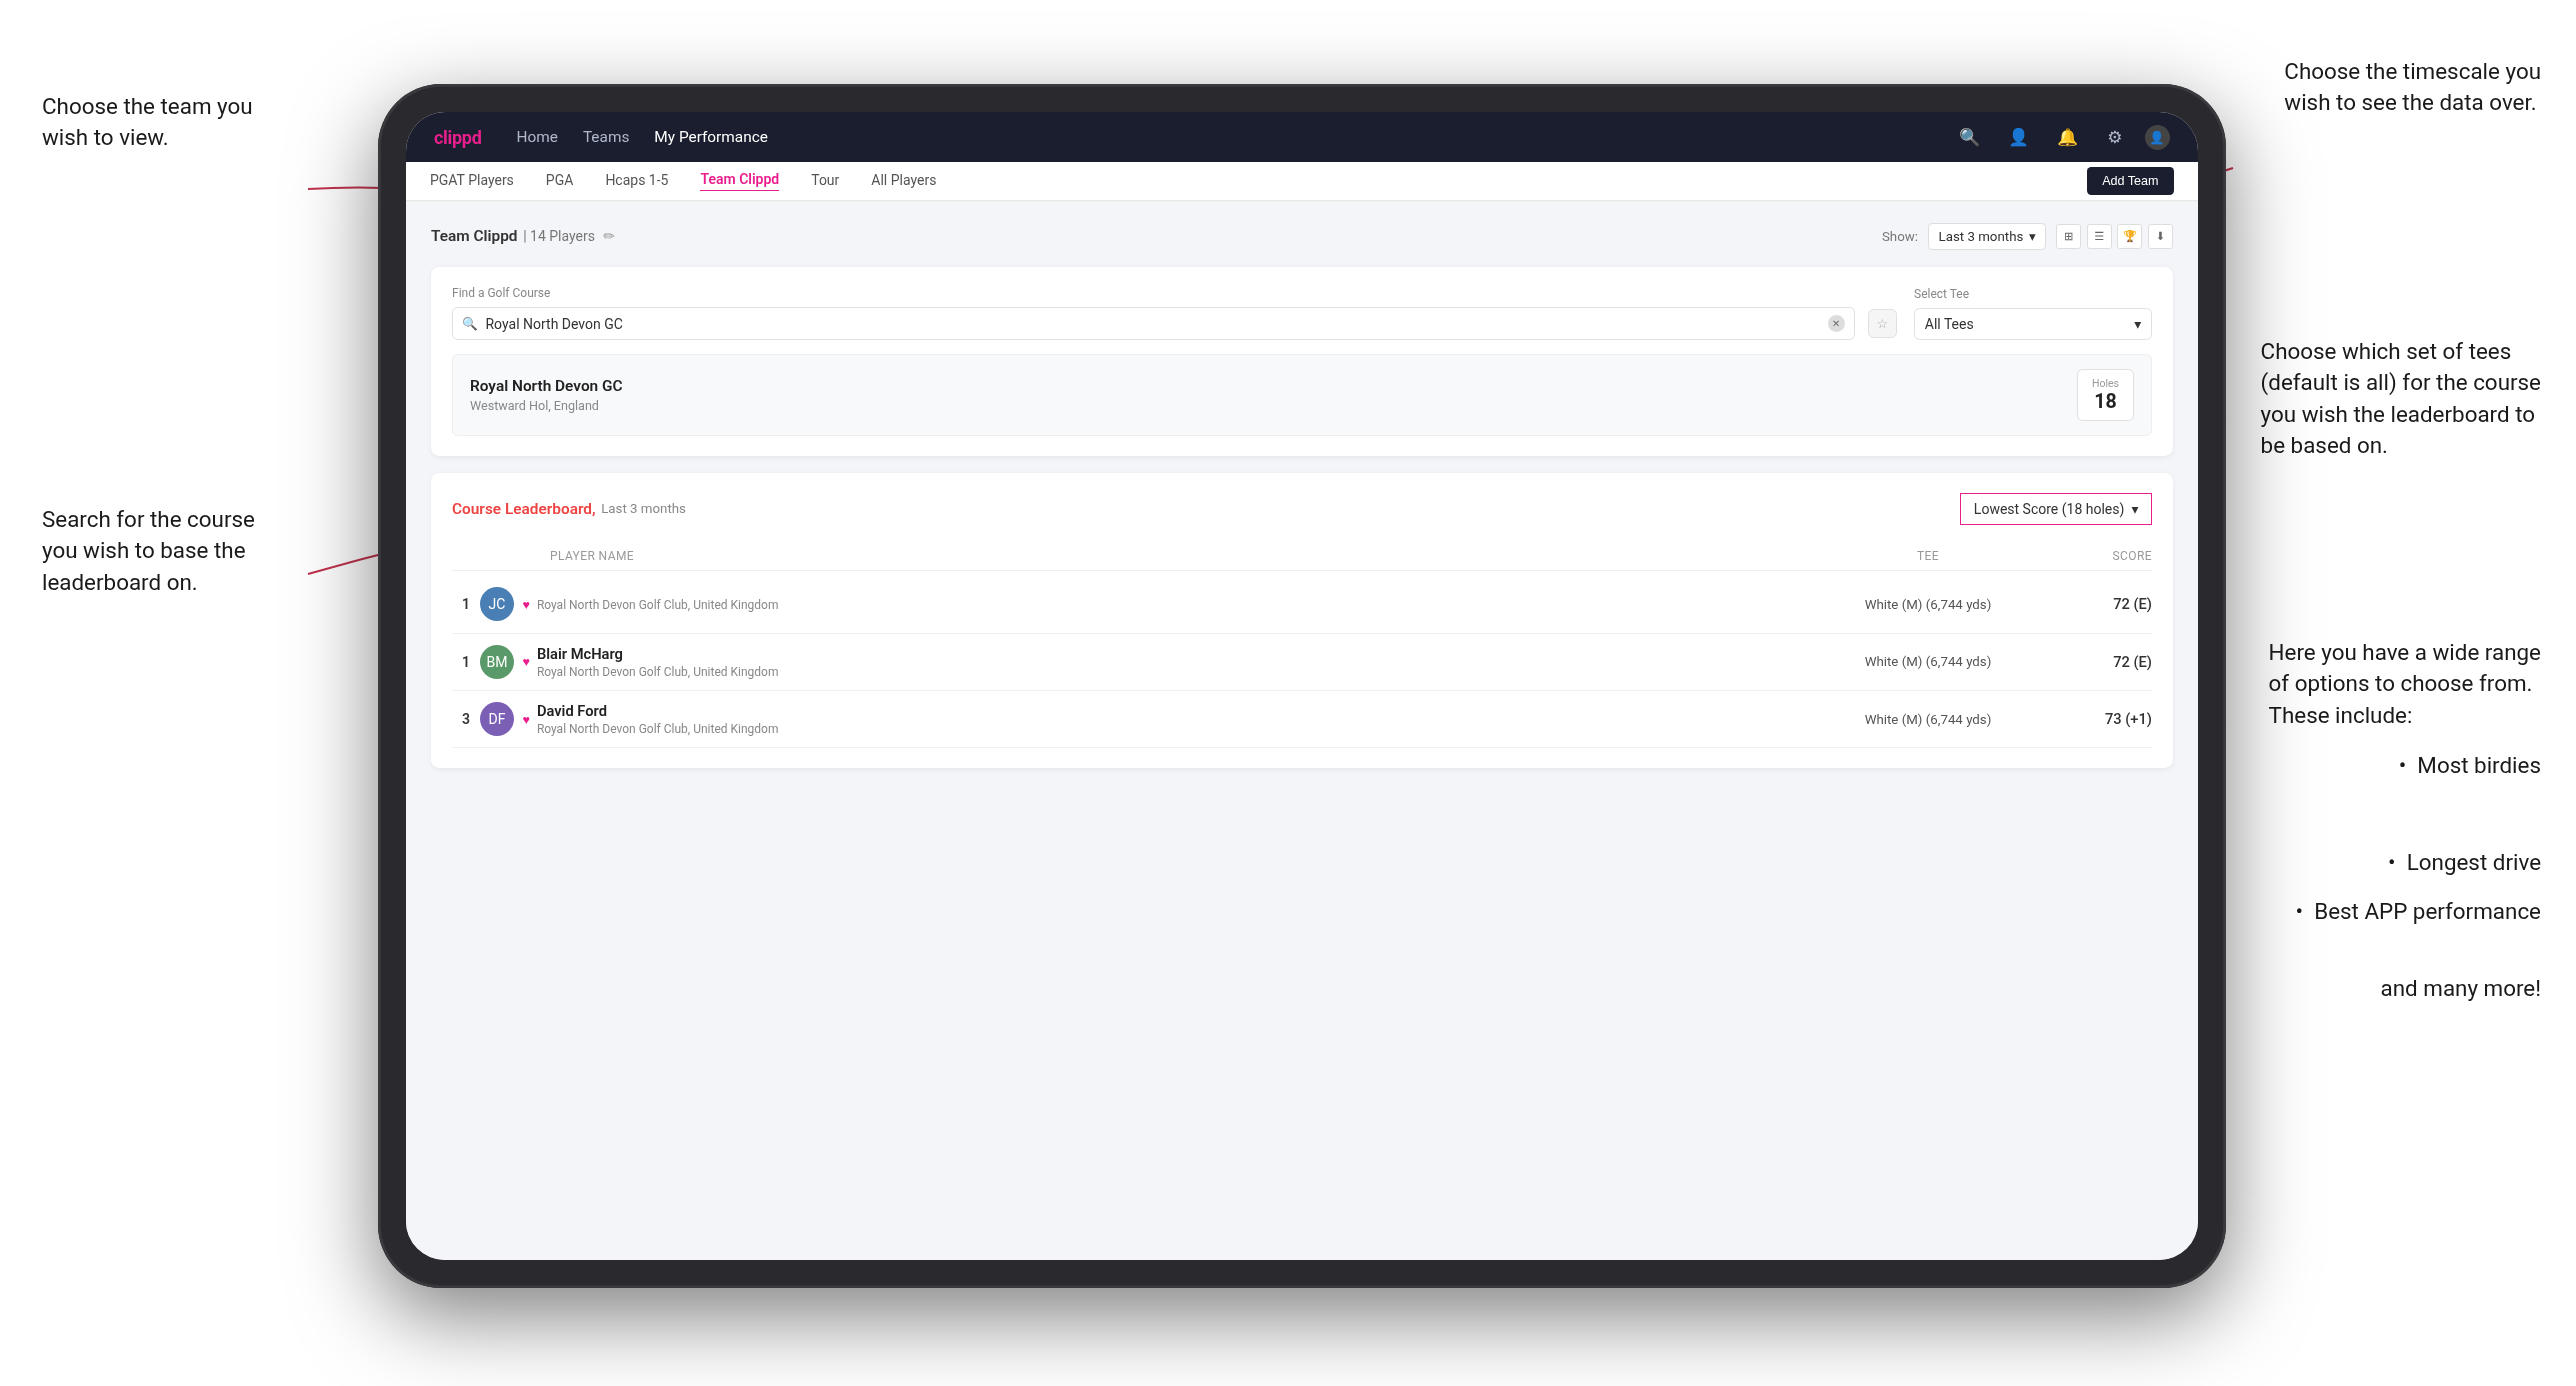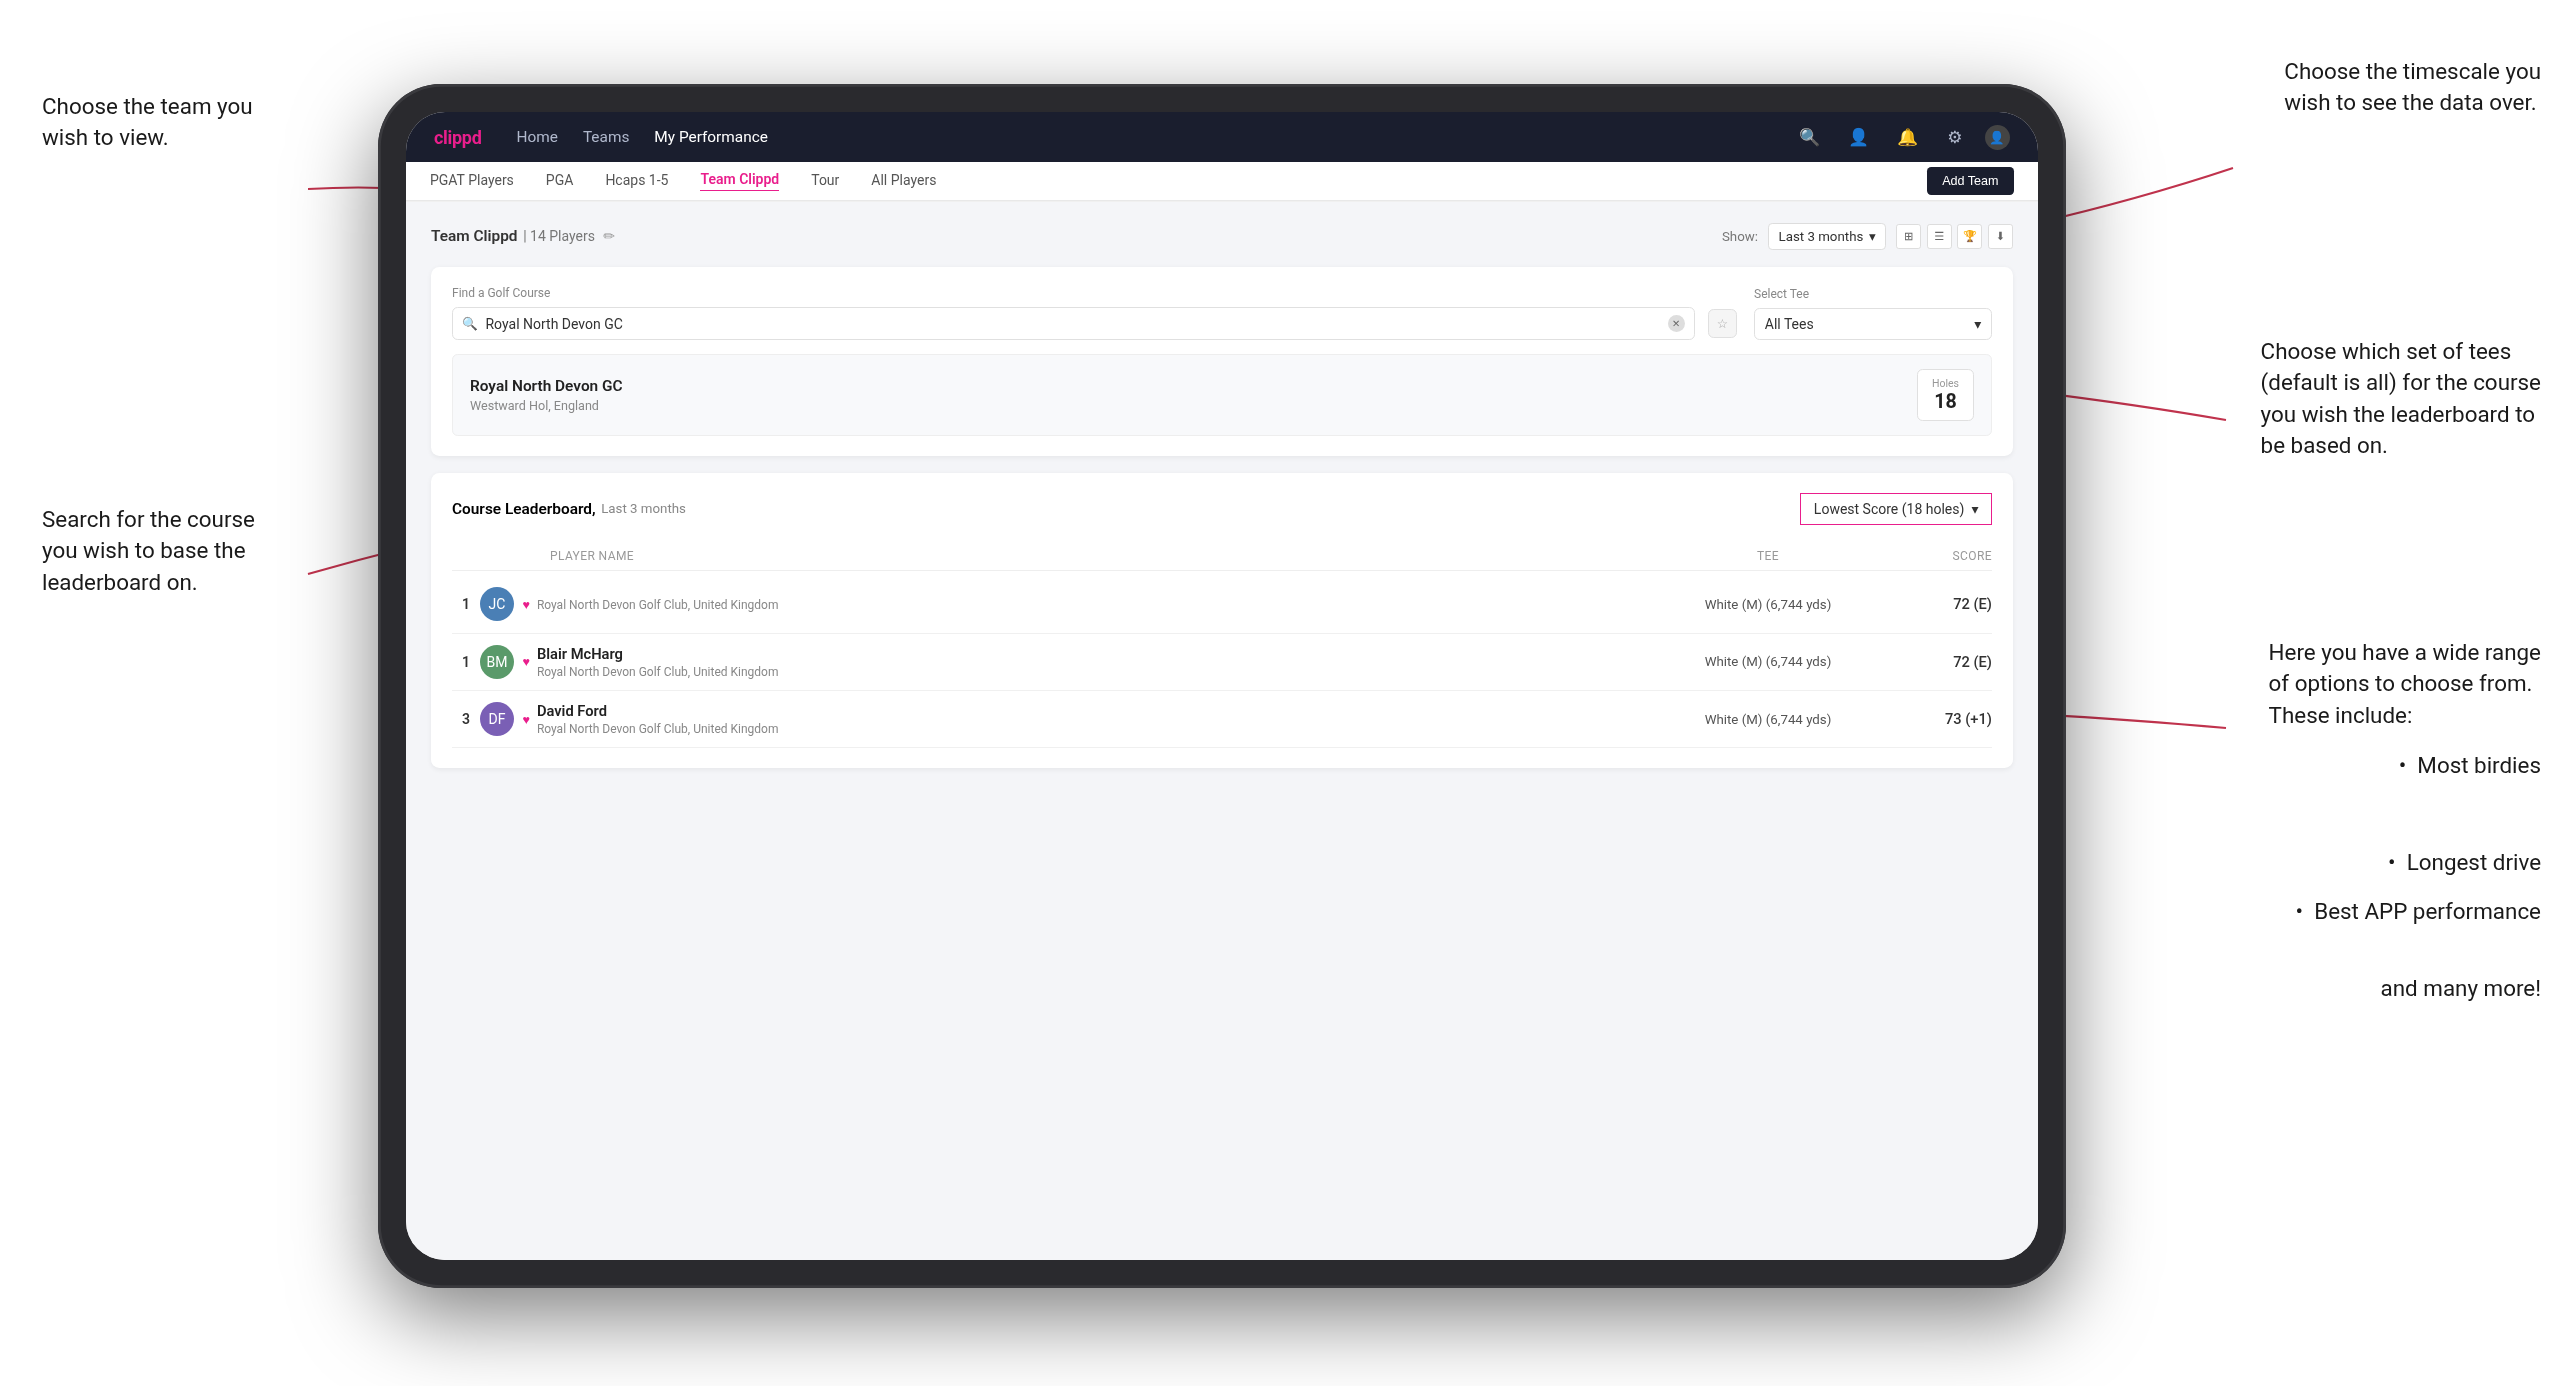--- a/index.html
+++ b/index.html
@@ -27,21 +27,21 @@
       top: 0; left: 0;
       width: 100%; height: 100%;
       pointer-events: none;
     }
 
     
     .tablet-shell {
       position: absolute;
       top: 84px;
       left: 378px;
-      width: 1688px;
+      width: 1848px;
       height: 1204px;
       background: #2a2a2e;
       border-radius: 63px;
       box-shadow: 0 28px 84px rgba(0,0,0,0.5), inset 0 0 0 2.8px #3a3a3e;
     }
 
     .tablet-screen {
       position: absolute;
       top: 28px;
       left: 28px;
@@ -381,21 +381,21 @@
 
     .leaderboard-header {
       display: flex;
       align-items: center;
       margin-bottom: 17px;
     }
 
     .leaderboard-title {
       font-size: 15.4px;
       font-weight: 600;
-      color: #000000;
+      color: #ef4444;
     }
 
     .leaderboard-subtitle {
       font-size: 13.3px;
       color: #888;
       margin-left: 5.6px;
     }
 
     .score-type-dropdown {
       margin-left: auto;

